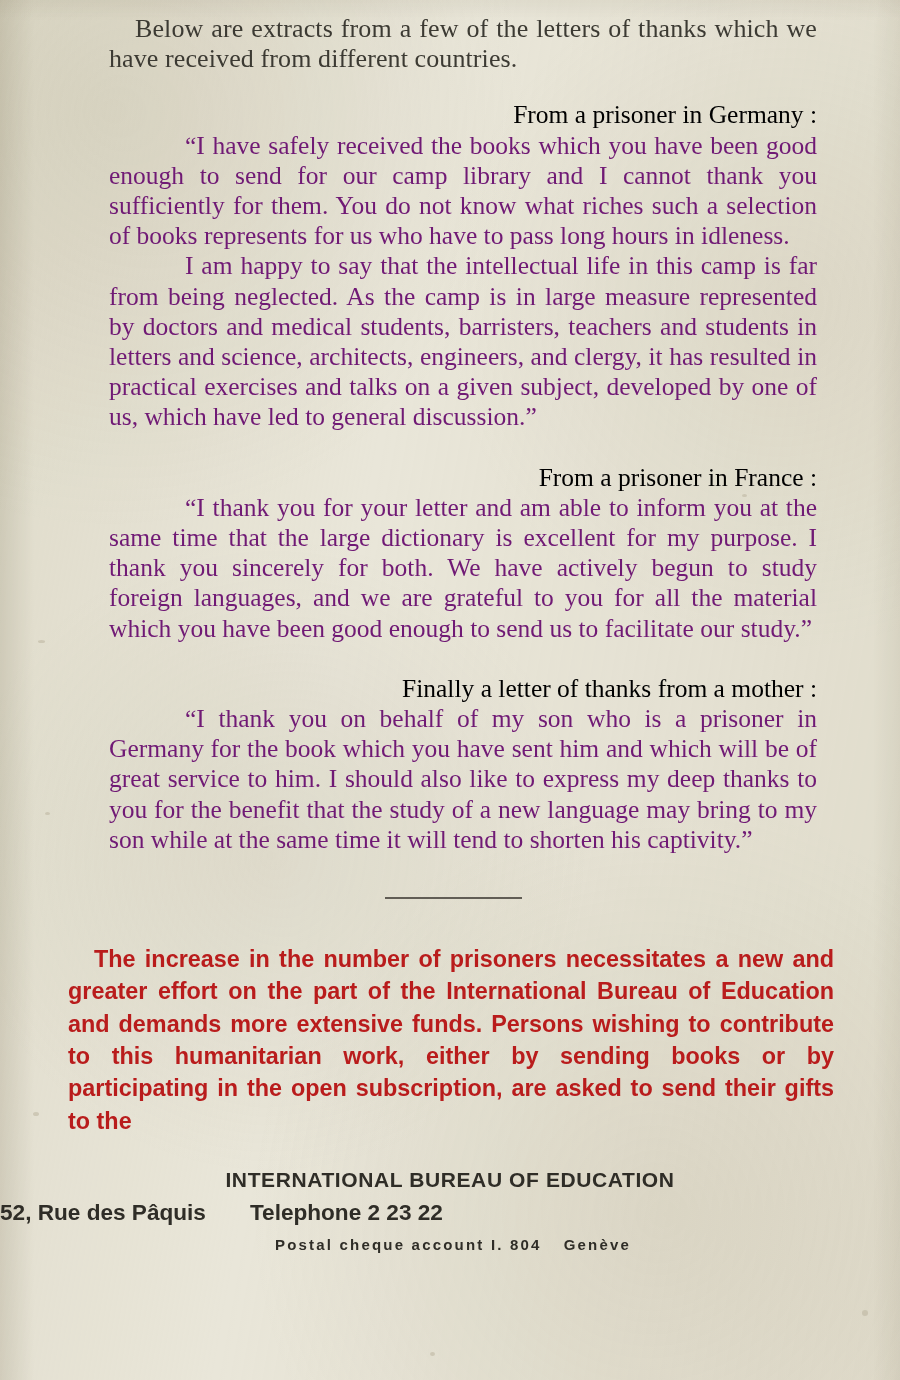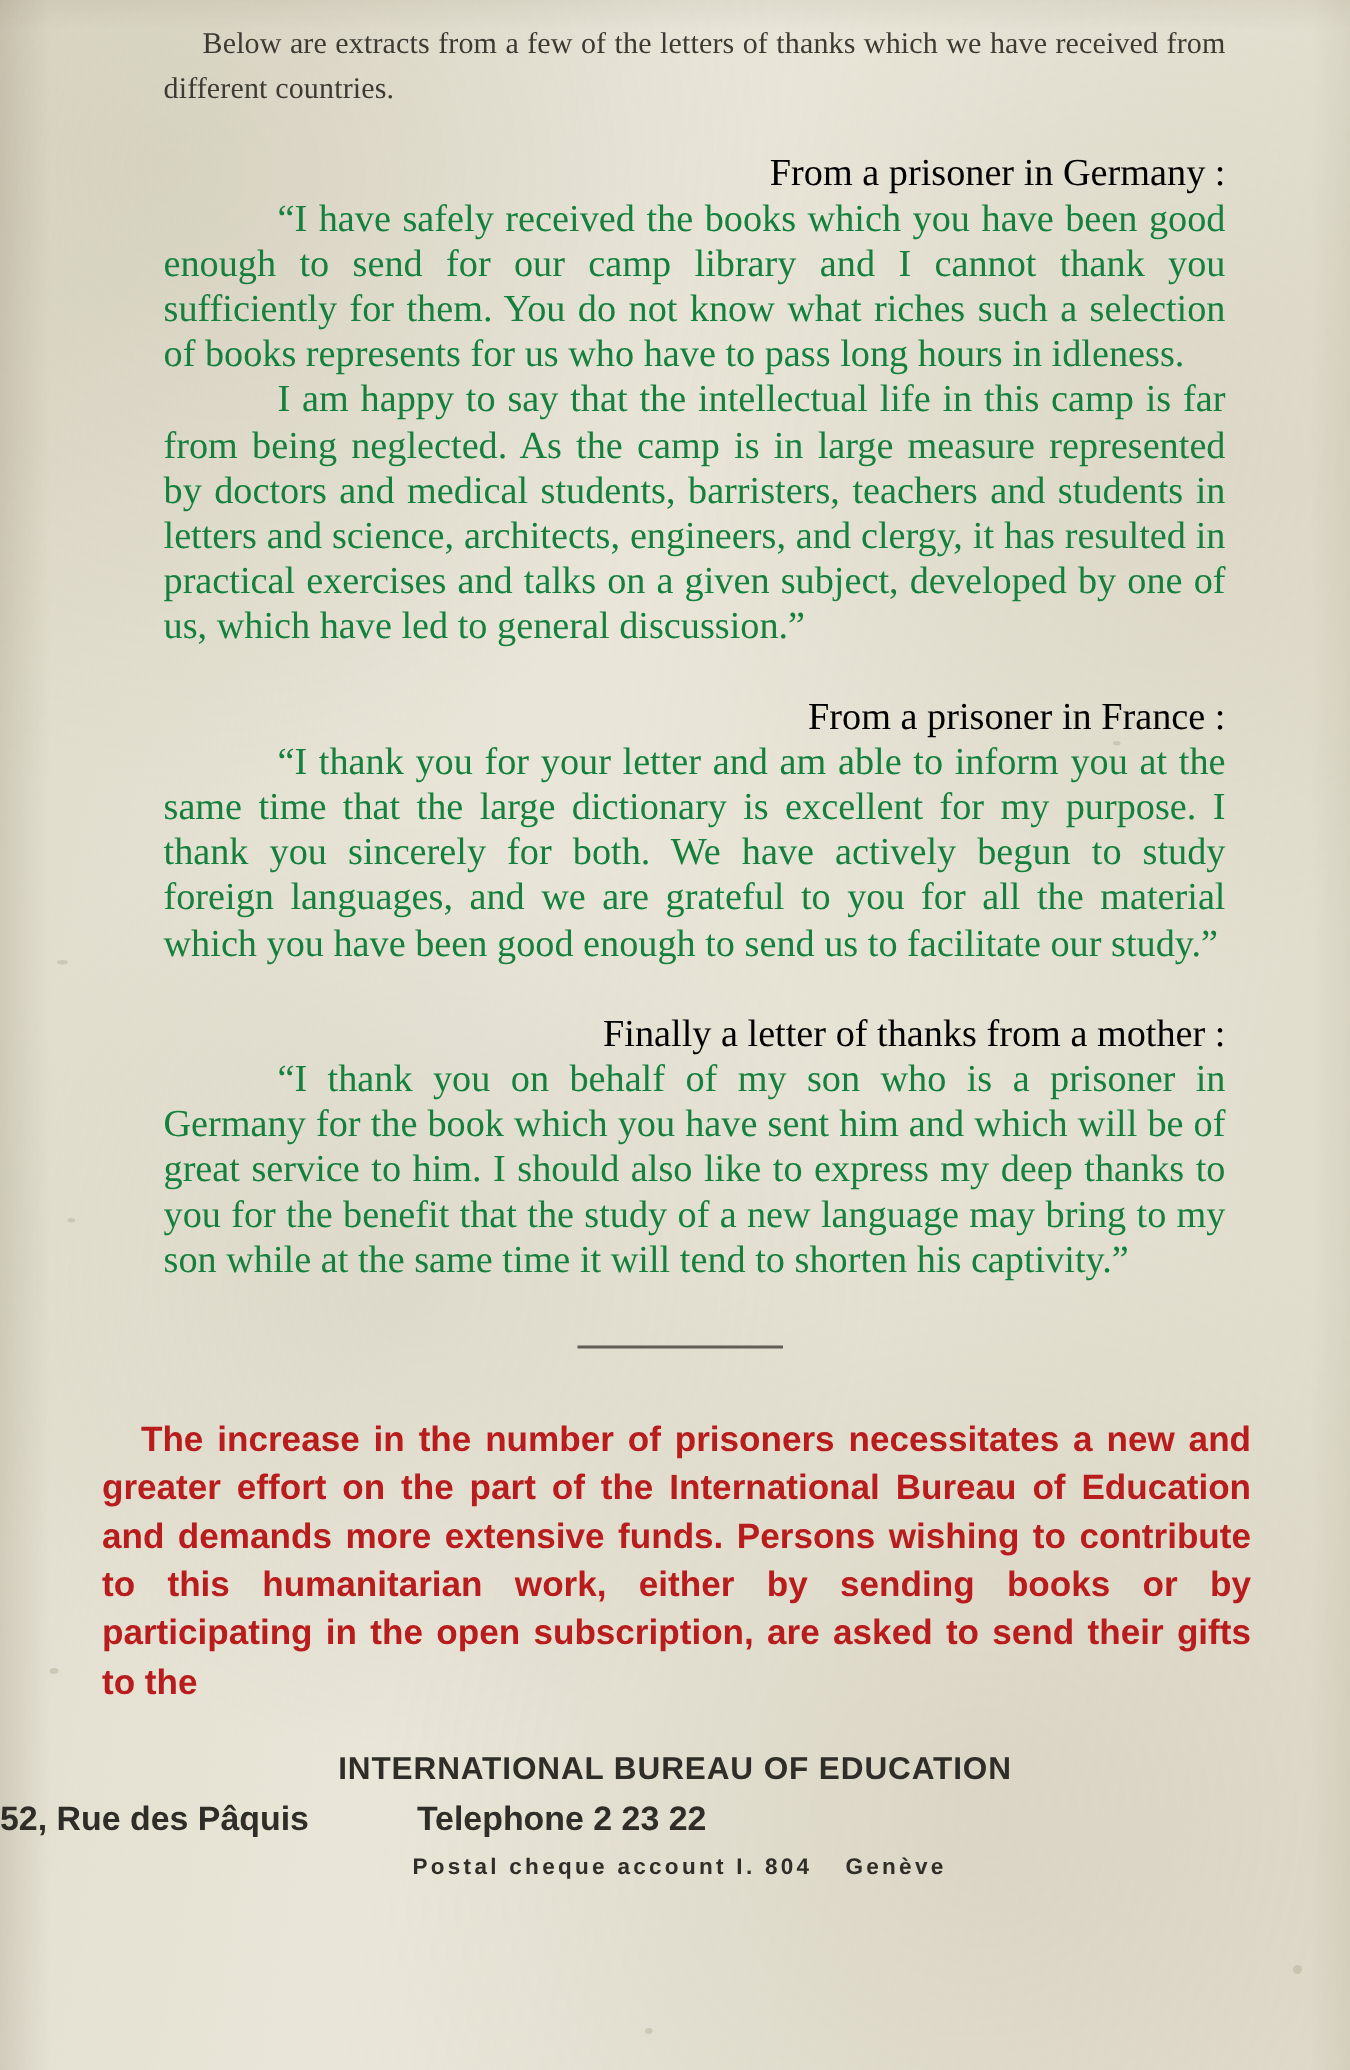--- a/index.html
+++ b/index.html
@@ -49,21 +49,21 @@
   
   .body-col {
     margin: 0 auto;
     width: 804px;
     padding-left: 61px;
     padding-right: 35px;
     box-sizing: border-box;
   }
   p.body {
     margin: 0;
-    font-size: 20px;
+    font-size: 26px;
     line-height: 30.2px;
     text-align: justify;
     text-justify: inter-word;
     letter-spacing: 0.1px;
     color: #3c3a33;
   }
   p.body.lead {
     text-indent: 26px;
   }
   p.speaker {
@@ -73,21 +73,21 @@
     text-align: right;
     color: #000000;
     text-indent: 2px;
   }
   p.quote {
     margin: 0;
     font-size: 25.5px;
     line-height: 30.2px;
     text-align: justify;
     text-justify: inter-word;
-    color: #15803d;
+    color: #701a75;
     text-indent: 76px;
   }
   .gap-md { height: 26px; }
   .gap-lg { height: 30px; }
 
   
   .divider-wrap {
     width: 100%;
     display: flex;
     justify-content: center;
@@ -137,21 +137,21 @@
     white-space: nowrap;
   }
   .addr-row {
     display: flex;
     align-items: baseline;
     font-size: 22.6px;
     line-height: 32px;
     white-space: nowrap;
   }
   .addr-street { text-align: left; }
-  .addr-phone  { text-align: left; margin-left: 72px; }
+  .addr-phone  { text-align: left; margin-left: 44px; }
   .postal-line {
     font-size: 15px;
     line-height: 32px;
     letter-spacing: 2.2px;
     white-space: nowrap;
     margin-left: 6px;
   }
   .postal-city { margin-left: 22px; }
 
   

